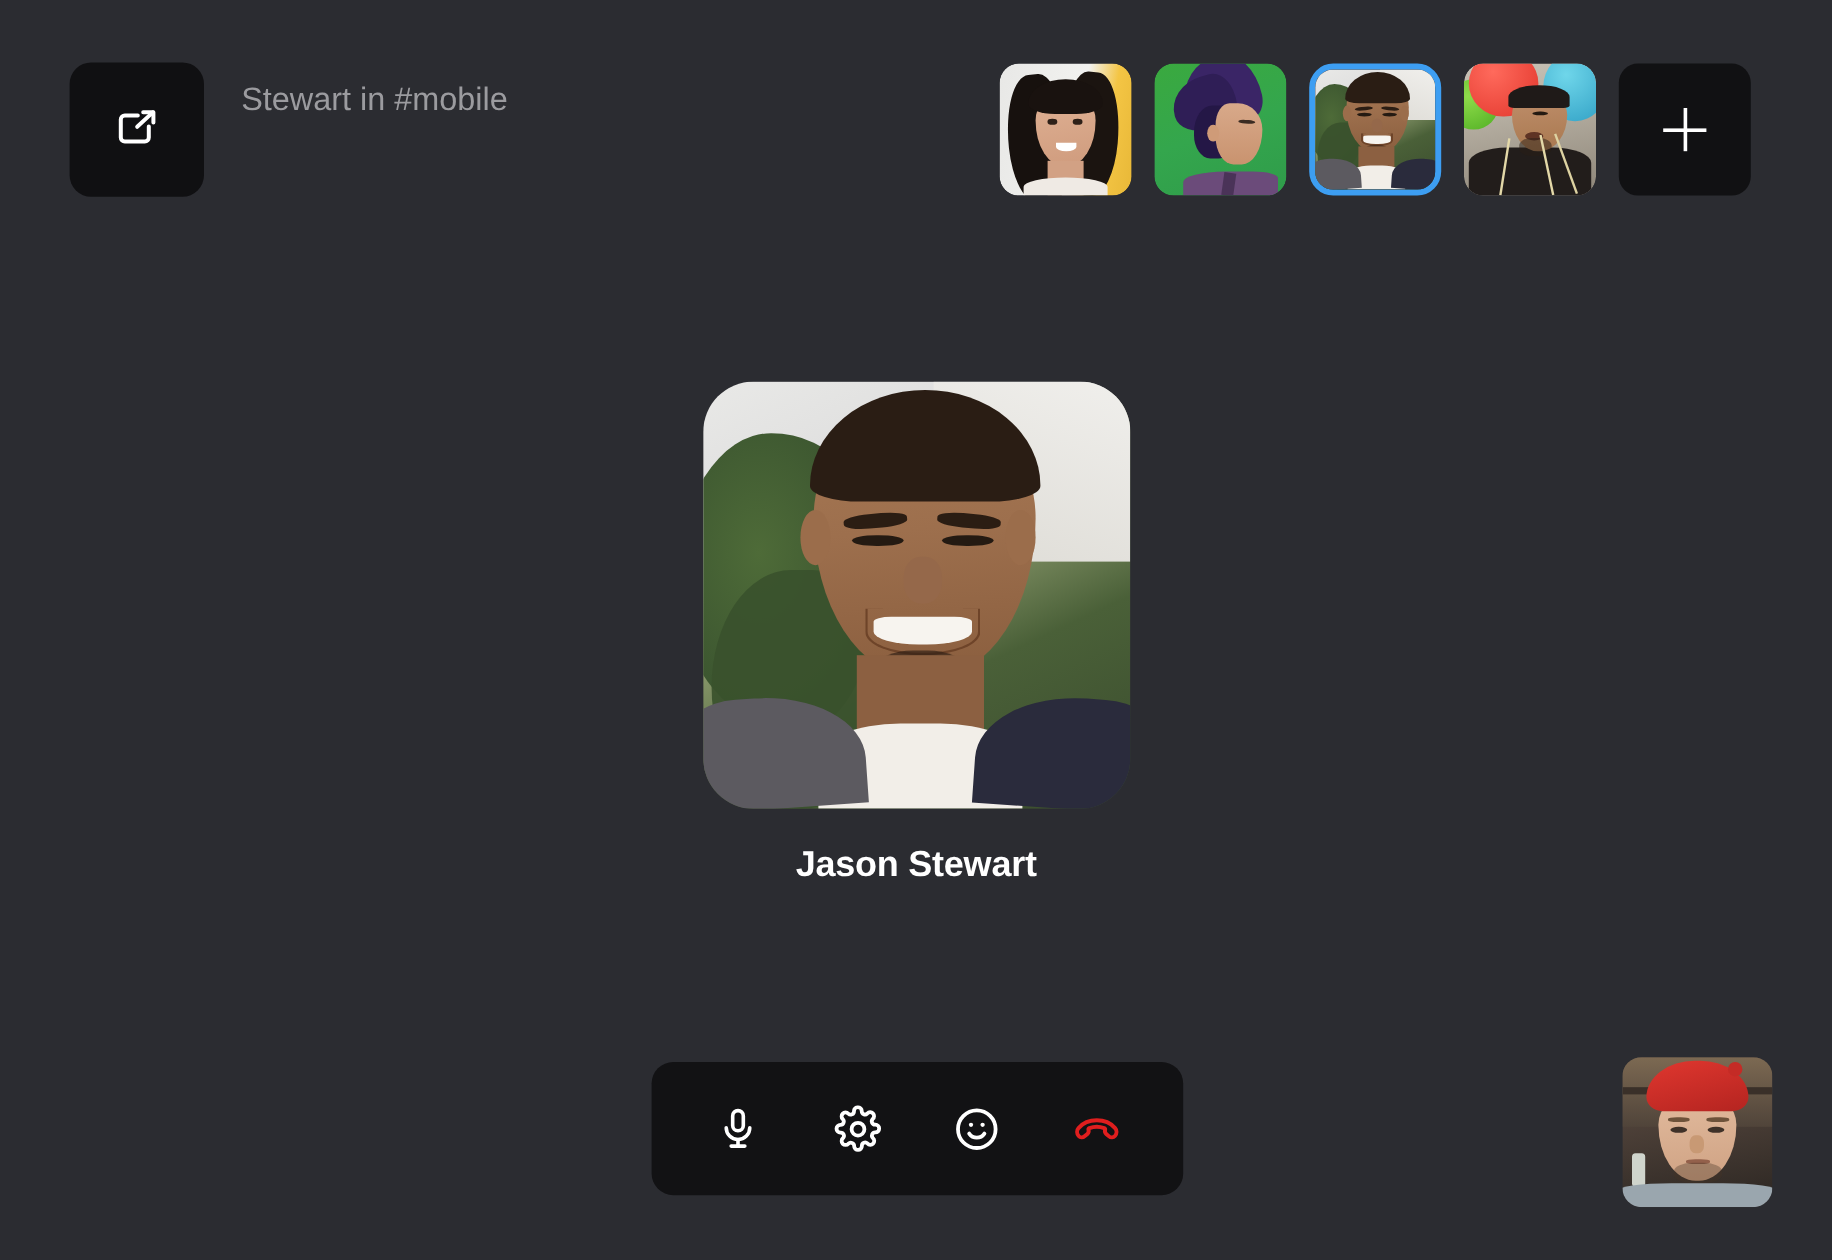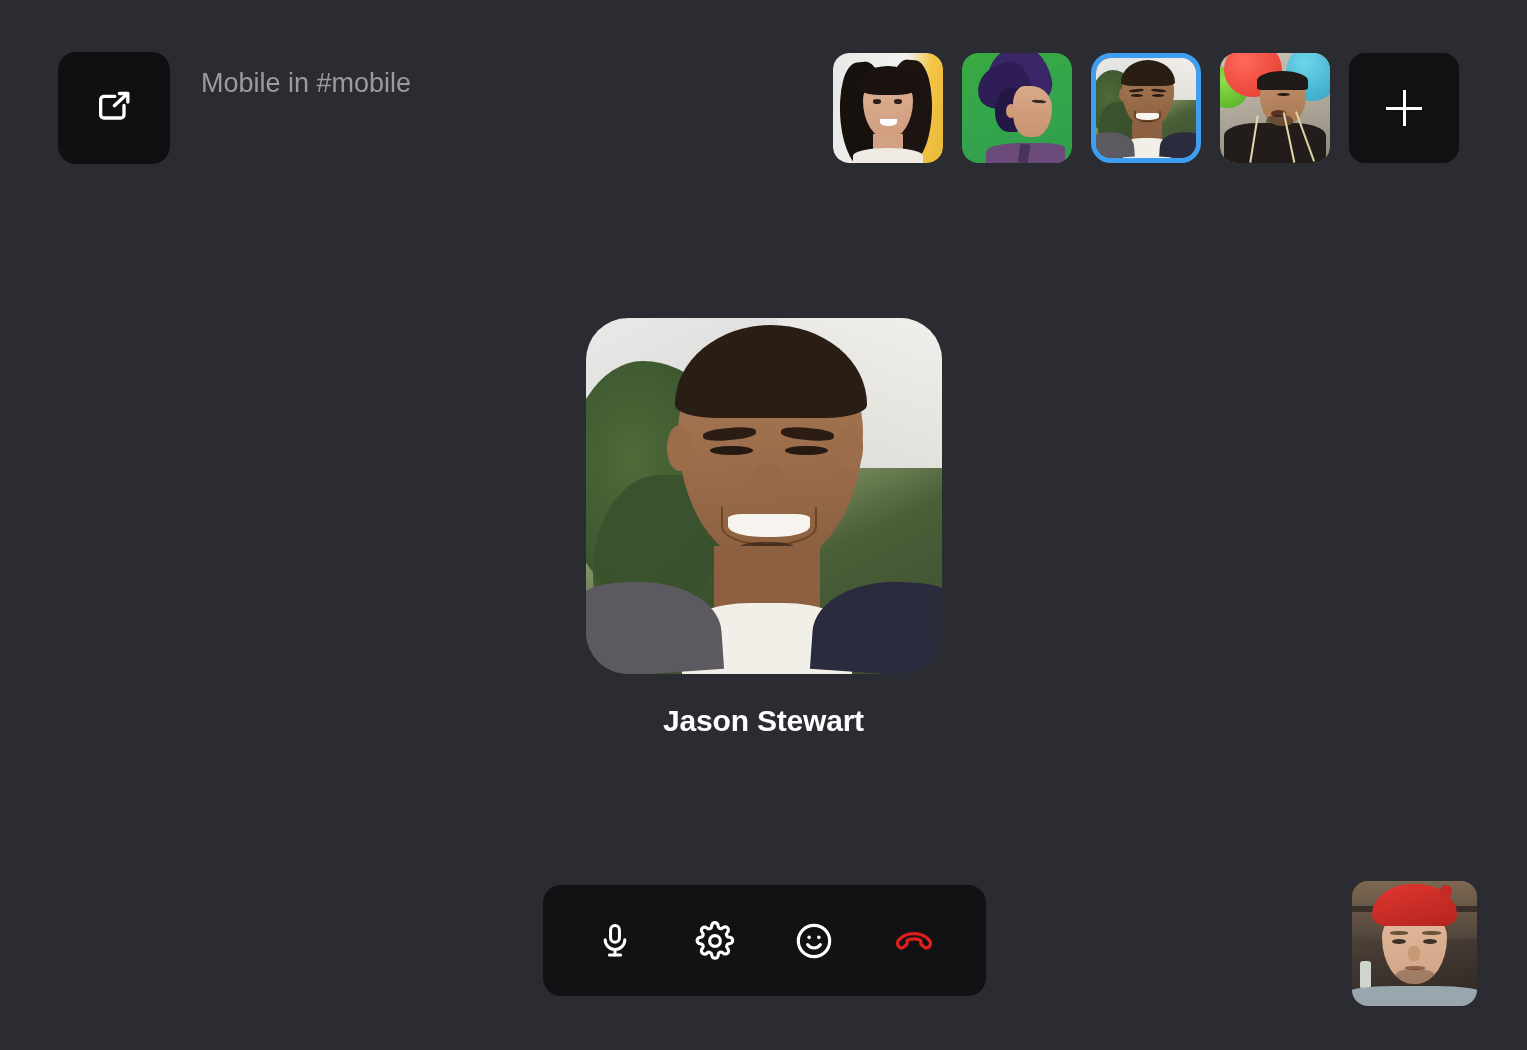--- a/index.html
+++ b/index.html
@@ -285,21 +285,21 @@
     <span>
       <svg width="40" height="40" viewBox="0 0 24 24" fill="none" stroke="#ffffff" stroke-width="2" stroke-linecap="round" stroke-linejoin="round">
         <path d="M12.5 5H6a2 2 0 0 0-2 2v9a2 2 0 0 0 2 2h10a2 2 0 0 0 2-2v-5.5"></path>
         <path d="M12.2 10.6 20 3.4"></path>
         <path d="M15.2 3.3H20.3V8.4"></path>
       </svg>
     </span>
   </div>
 
   <div class="call-title-block">
-    <div class="call-subtitle">Mobile in #mobile</div>
+    <div class="call-subtitle">Stewart in #mobile</div>
   </div>
 
   <div class="participant-strip">
 
     <div class="participant-tile">
       <div class="pic photo ph-anna">
         <span class="hair-l"></span>
           <span class="hair-r"></span>
         <span class="face"></span>
           <span class="fringe"></span>

